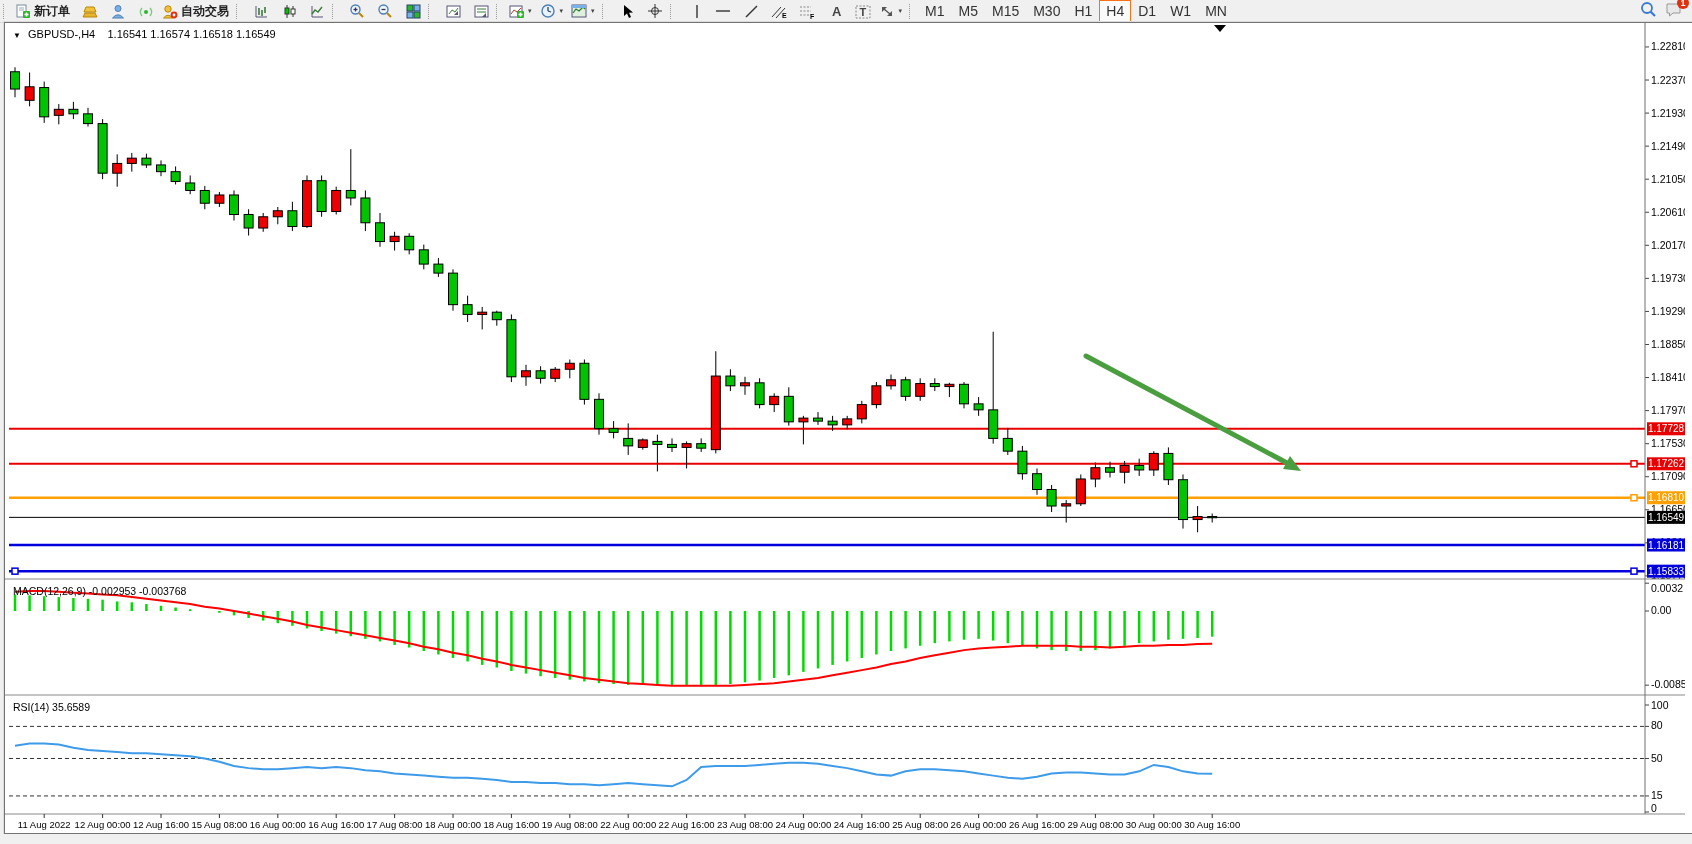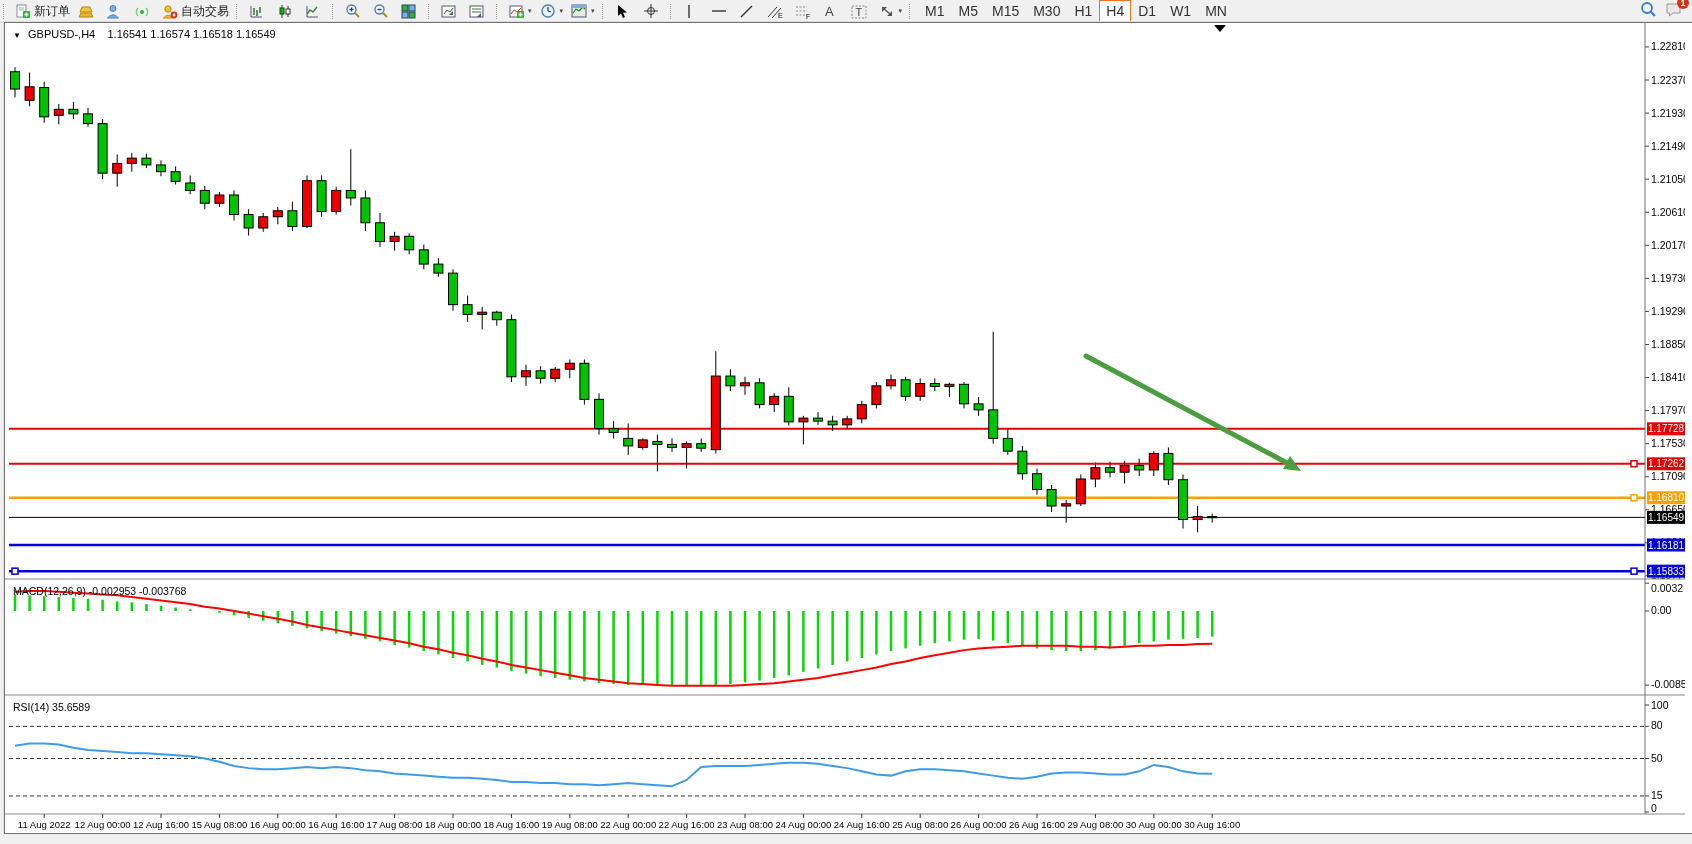--- a/index.html
+++ b/index.html
@@ -1,21 +1,21 @@
 <!DOCTYPE html>
 <html><head>
 <meta charset="utf-8">
 <style>
   html,body{margin:0;padding:0;width:1692px;height:844px;overflow:hidden;
     font-family:"Liberation Sans","DejaVu Sans",sans-serif;background:#f0f0f0;}
   .toolbar{position:absolute;left:0;top:0;width:1692px;height:22px;background:#f0f0f0;
     border-bottom:1px solid #d6d6d6;display:flex;align-items:center;font-size:12px;color:#222;}
   .grip{width:4px;height:15px;border-left:1px dotted #9a9a9a;margin:0 4px 0 3px;}
-  .tbtn{height:20px;min-width:20px;display:flex;align-items:center;justify-content:space-between;
-    gap:3px;padding:0 3px;border:1px solid transparent;border-radius:2px;cursor:default;}
+  .tbtn{height:20px;min-width:20px;display:flex;align-items:center;justify-content:flex-end;
+    gap:3px;padding:0 3px;border:1px solid transparent;border-radius:2px;cursor:default;font-weight:bold;}
   .tbtn svg{display:block}
   .tf{font-size:14px;color:#333;padding:2px 6px;border:1px solid transparent;}
   .tf.active{background:#fafafa;border:1px solid #f97316;}
   .drop{font-size:7px;color:#444;margin-left:1px;}
   .right-icons{margin-left:auto;display:flex;align-items:center;margin-right:10px;gap:8px;}
   .chat-wrap{position:relative;}
   .badge{position:absolute;top:-5px;right:-7px;background:#e03010;color:#fff;font-size:9px;
     font-weight:bold;border-radius:7px;min-width:12px;height:12px;line-height:12px;text-align:center;}
   .chart-window{position:absolute;left:4px;top:22px;width:1680px;height:810px;background:#fff;
     border:1px solid #737373;box-shadow:0 0 0 1px #dcdcdc;padding-left:20px;}

